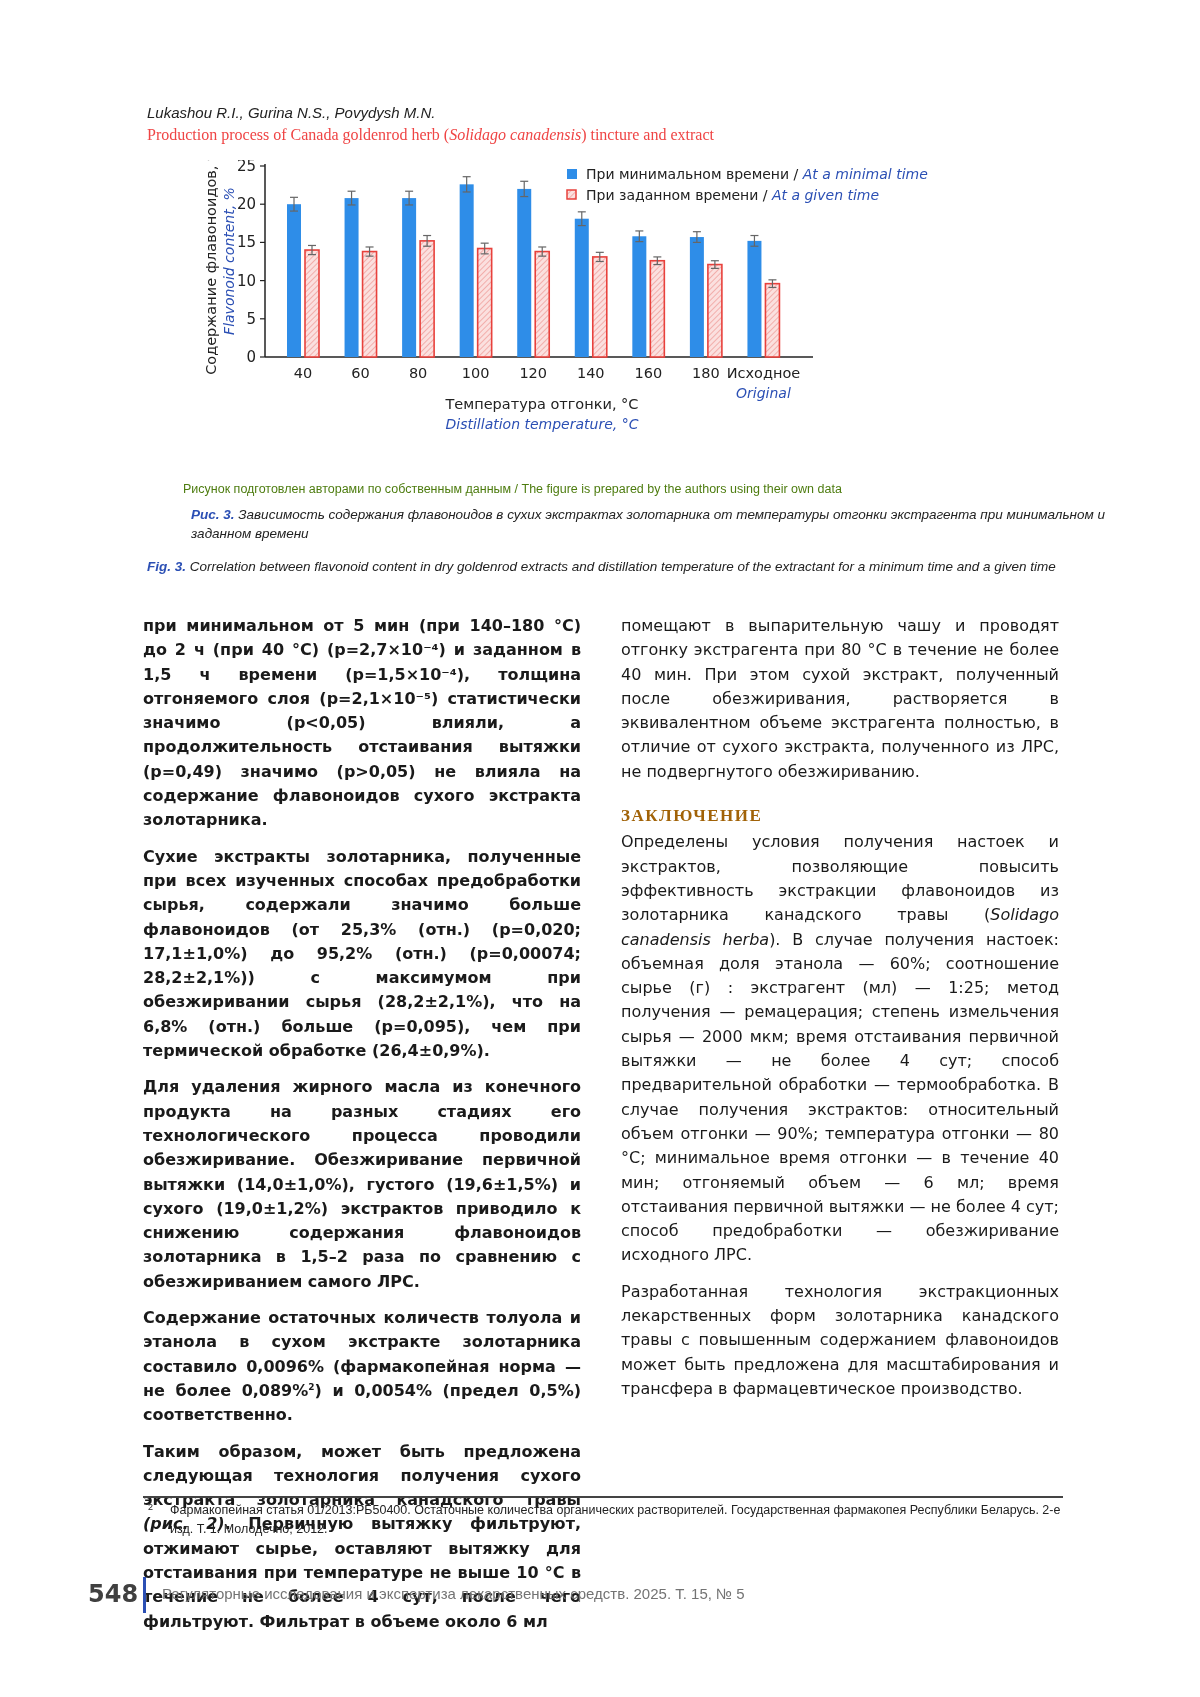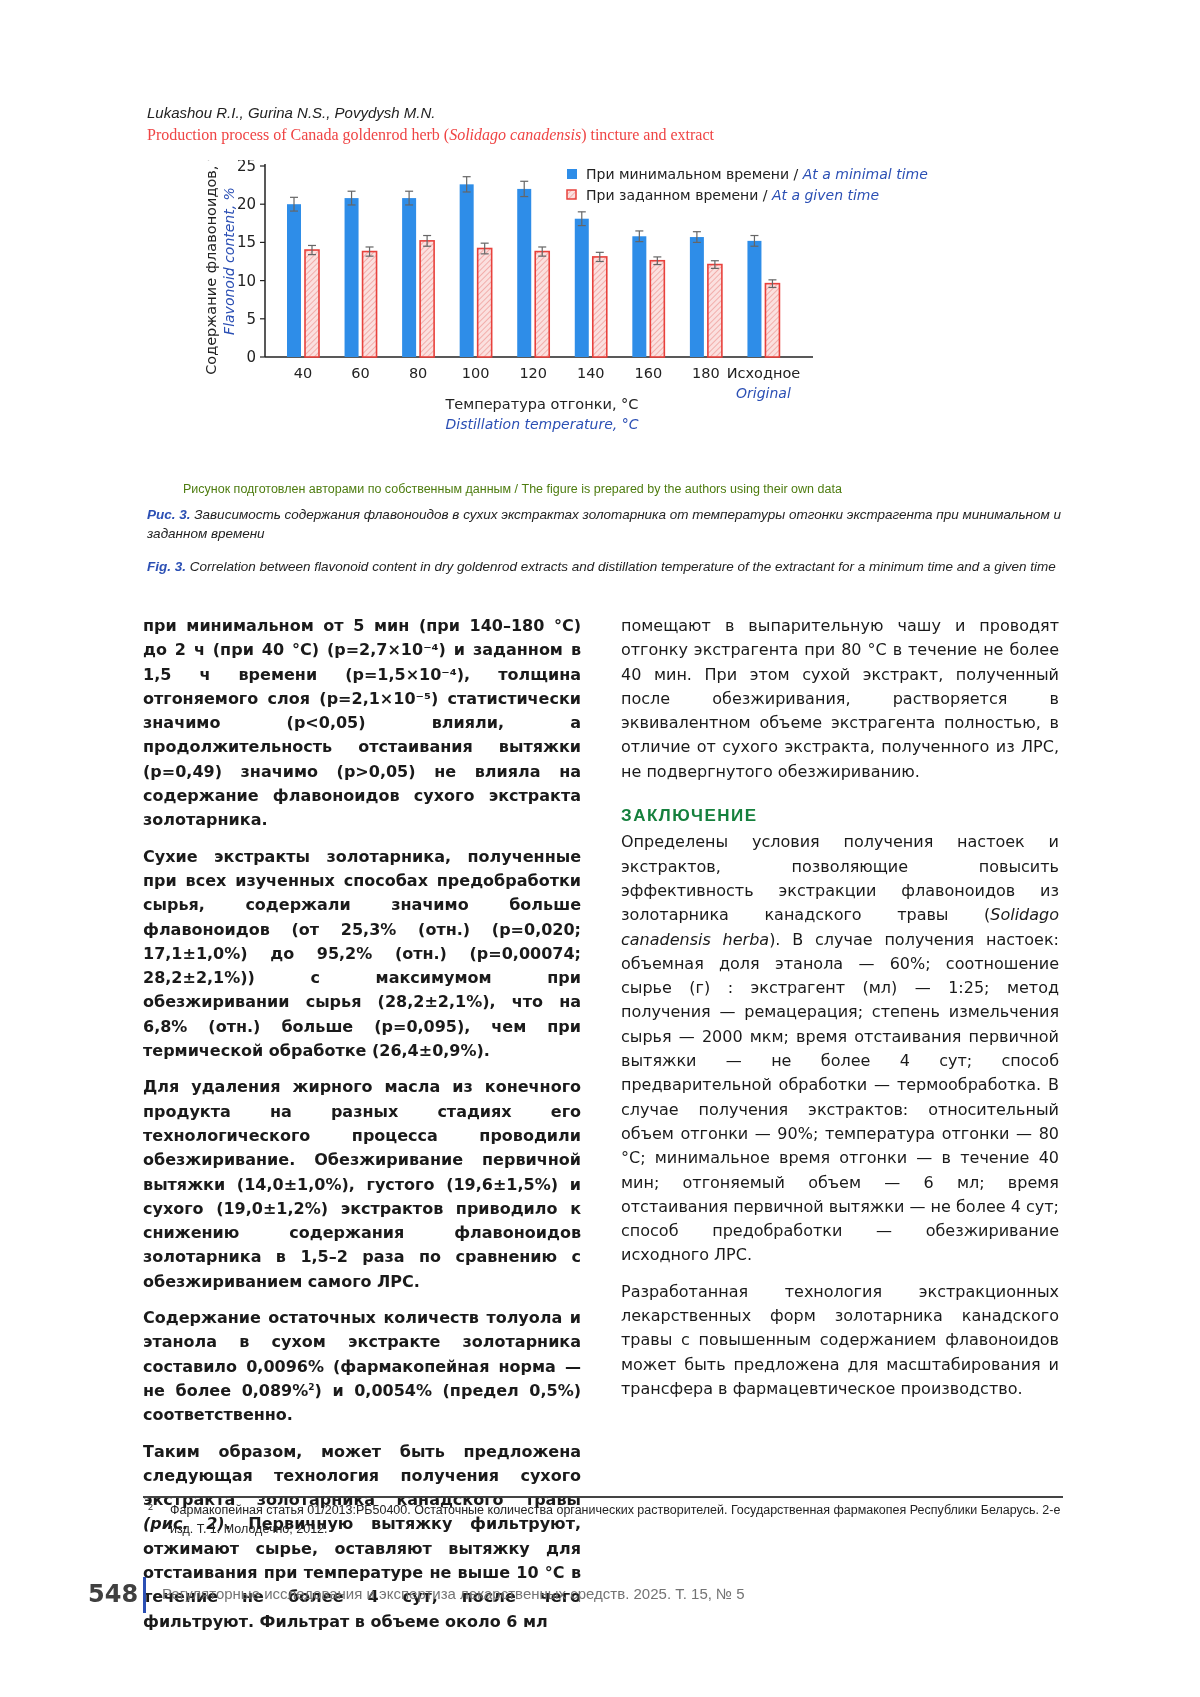--- a/index.html
+++ b/index.html
@@ -11,21 +11,21 @@
   #chart { left:205px; top:160px; width:800px; height:320px; }
   .credit { left:147px; top:482px; font-family:"Liberation Sans", sans-serif; font-size:12.5px; color:#4d7c0f;margin-left:36px; }
   .caption { left:147px; width:930px; font-family:"Liberation Sans", sans-serif; font-style:italic; font-size:13.5px; line-height:19px; color:#222; }
   .caption .lbl { color:#2b4fb4; font-weight:bold; }
   .col { top:614px; width:438px; font-size:16px; line-height:24.3px; text-align:justify; }
   .col p { margin:0 0 12px 0; hyphens:manual; }
   .col-left { left:143px;font-weight:bold; }
   .col-right { left:621px; }
   .col i { font-style:italic; }
   sup { font-size:9px; line-height:0; }
-  .section-heading { font-family:Liberation Sans, sans-serif; font-weight:bold; color:#15803d; font-size:17px; letter-spacing:1.5px; margin:20px 0 2px 0 !important; }
+  .section-heading { font-family:Liberation Serif, serif; font-weight:bold; color:#a16207; font-size:17px; letter-spacing:1.5px; margin:20px 0 2px 0 !important; }
   .fn-rule { left:143px; top:1496px; width:920px; height:2px; background:#444; }
   .footnote { left:148px; top:1501px; width:915px; font-family:"Liberation Sans", sans-serif; font-size:12.5px; line-height:19px; color:#222; }
   .footnote .num { position:absolute; left:0; top:-3px; font-size:9px; }
   .footnote .txt { margin-left:22px; display:block; }
   .page-num { left:88px; top:1580px; font-family:"DejaVu Sans", sans-serif; font-weight:bold; font-size:24px; color:#404040; }
   .page-bar { left:143px; top:1577px; width:3px; height:36px; background:#2b4fb4; }
   .journal { left:162px; top:1585px; font-family:"Liberation Sans", sans-serif; font-size:15px; color:#737373; }
 </style>
 </head>
 <body>
@@ -152,21 +152,21 @@
       <rect x="362" y="30" width="9" height="9" fill="url(#hatch)" stroke="#e8413c" stroke-width="1.5"></rect>
       <text x="381" y="40" font-size="14" fill="#222" font-family="DejaVu Sans, sans-serif"><tspan>При заданном времени / </tspan><tspan fill="#2b4fb4" font-style="italic">At a given time</tspan></text>
     </g>
   <g id="xtitle">
       <text x="337" y="249" text-anchor="middle" font-size="14.5" fill="#222" font-family="DejaVu Sans, sans-serif">Температура отгонки, °C</text>
       <text x="337" y="269" text-anchor="middle" font-size="14" fill="#2b4fb4" font-style="italic" font-family="DejaVu Sans, sans-serif">Distillation temperature, °C</text>
     </g>
 </svg>
 
 <div class="abs credit">Рисунок подготовлен авторами по собственным данным / The figure is prepared by the authors using their own data</div>
-<div class="abs caption" style="top:505px;"><span class="lbl">Рис. 3.</span><span> Зависимость содержания флавоноидов в сухих экстрактах золотарника от температуры отгонки экстрагента при минимальном и заданном времени</span></div>
+<div class="abs caption" style="top:505px;margin-left:44px;"><span class="lbl">Рис. 3.</span><span> Зависимость содержания флавоноидов в сухих экстрактах золотарника от температуры отгонки экстрагента при минимальном и заданном времени</span></div>
 <div class="abs caption" style="top:557px;"><span class="lbl">Fig. 3.</span><span> Correlation between flavonoid content in dry goldenrod extracts and distillation temperature of the extractant for a minimum time and a given time</span></div>
 
 <div class="abs col col-left">
   <p>при минимальном от 5 мин (при 140–180 °C) до 2 ч (при 40 °C) (p=2,7×10⁻⁴) и заданном в 1,5 ч времени (p=1,5×10⁻⁴), толщина отгоняемого слоя (p=2,1×10⁻⁵) статистически значимо (p&lt;0,05) влияли, а продолжительность отстаивания вытяжки (p=0,49) значимо (p&gt;0,05) не влияла на содержание флавоноидов сухого экстракта золотарника.</p>
   <p>Сухие экстракты золотарника, полученные при всех изученных способах предобработки сырья, содержали значимо больше флавоноидов (от 25,3% (отн.) (p=0,020; 17,1±1,0%) до 95,2% (отн.) (p=0,00074; 28,2±2,1%)) с максимумом при обезжиривании сырья (28,2±2,1%), что на 6,8% (отн.) больше (p=0,095), чем при термической обработке (26,4±0,9%).</p>
   <p>Для удаления жирного масла из конечного продукта на разных стадиях его технологического процесса проводили обезжиривание. Обезжиривание первичной вытяжки (14,0±1,0%), густого (19,6±1,5%) и сухого (19,0±1,2%) экстрактов приводило к снижению содержания флавоноидов золотарника в 1,5–2 раза по сравнению с обезжириванием самого ЛРС.</p>
   <p><span>Содержание остаточных количеств толуола и этанола в сухом экстракте золотарника составило 0,0096% (фармакопейная норма — не более 0,089%</span><sup>2</sup><span>) и 0,0054% (предел 0,5%) соответственно.</span></p>
   <p><span>Таким образом, может быть предложена следующая технология получения сухого экстракта золотарника канадского травы </span><i>(рис. 2)</i><span>. Первичную вытяжку фильтруют, отжимают сырье, оставляют вытяжку для отстаивания при температуре не выше 10 °C в течение не более 4 сут, после чего фильтруют. Фильтрат в объеме около 6 мл</span></p>
 </div>
 

